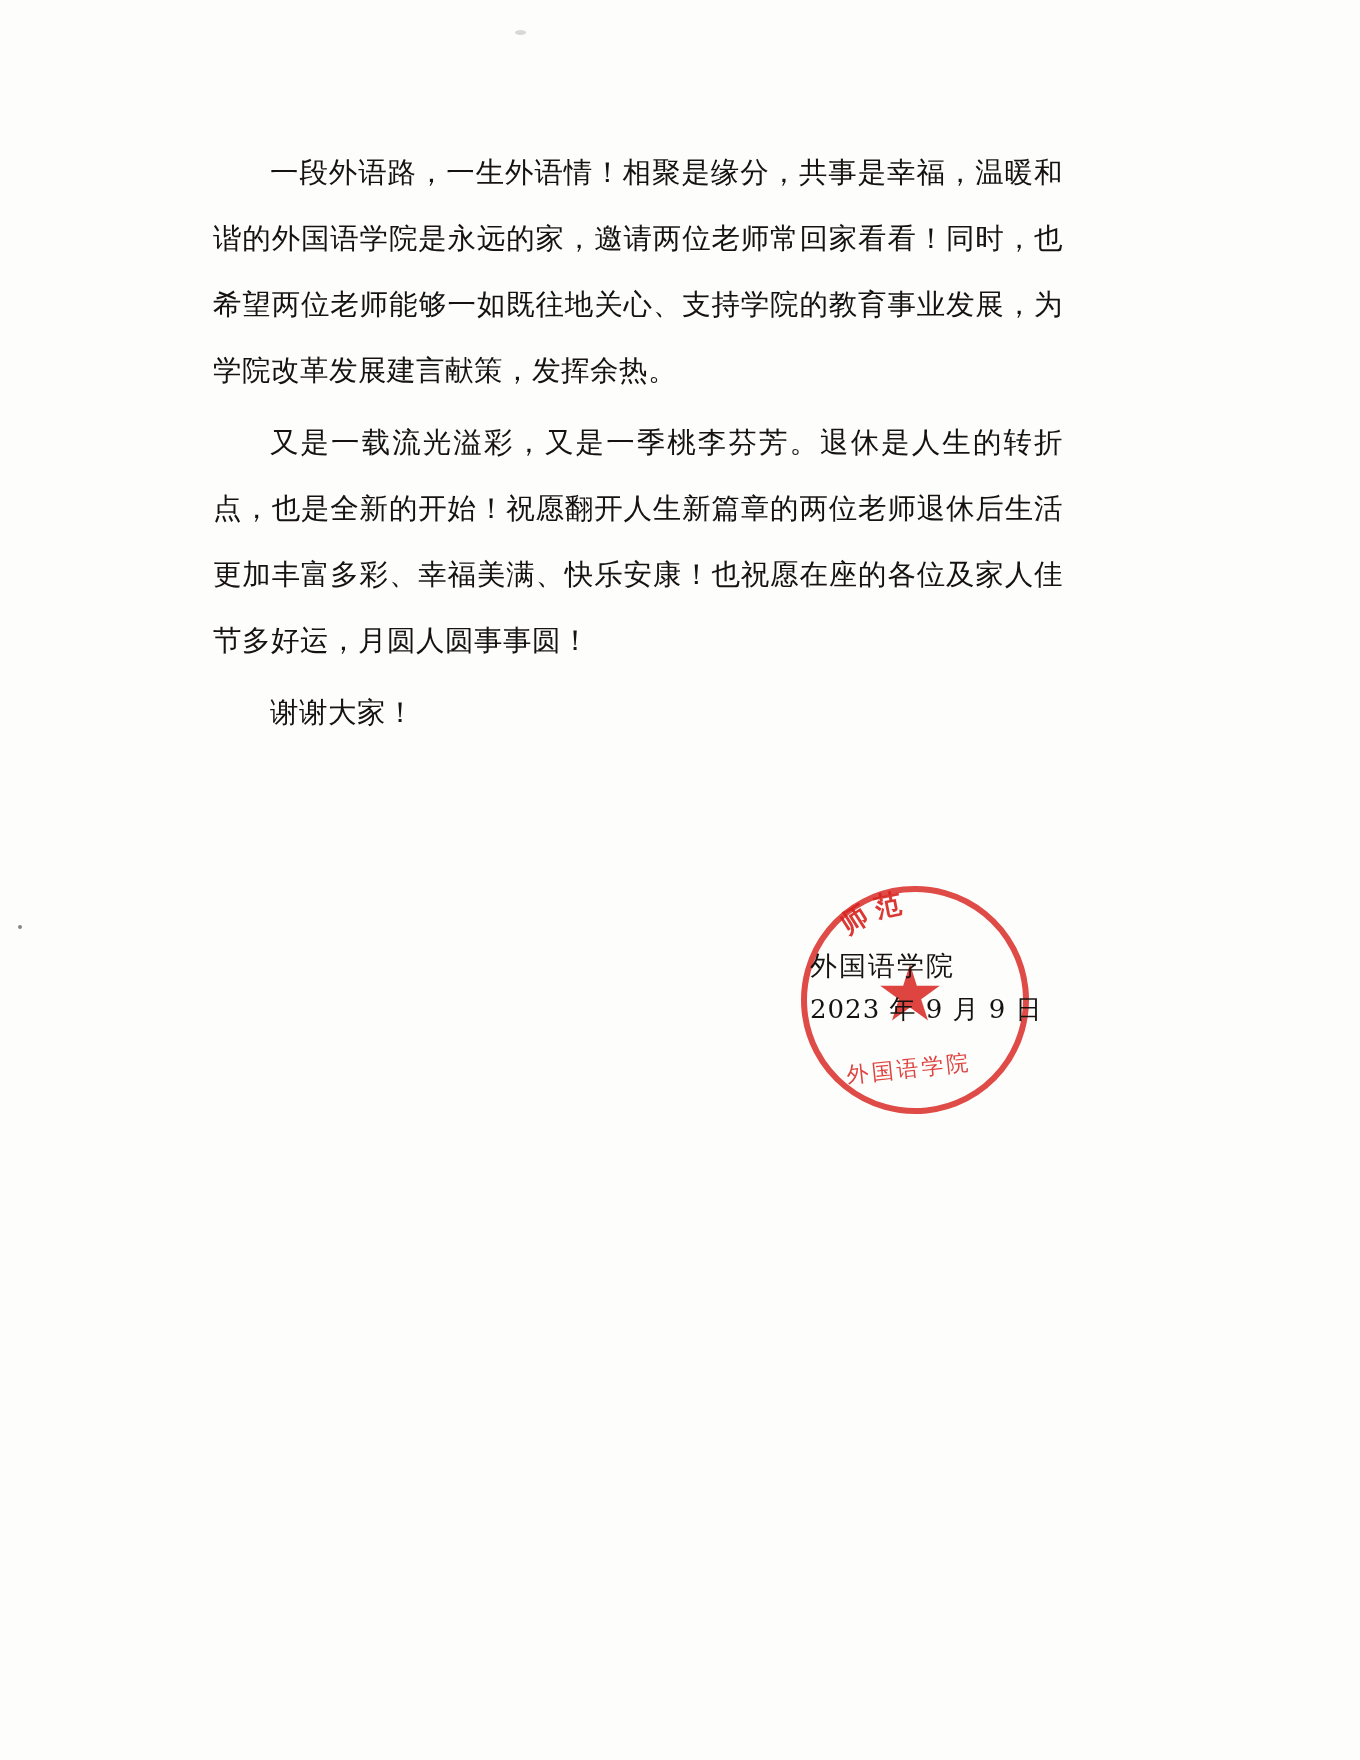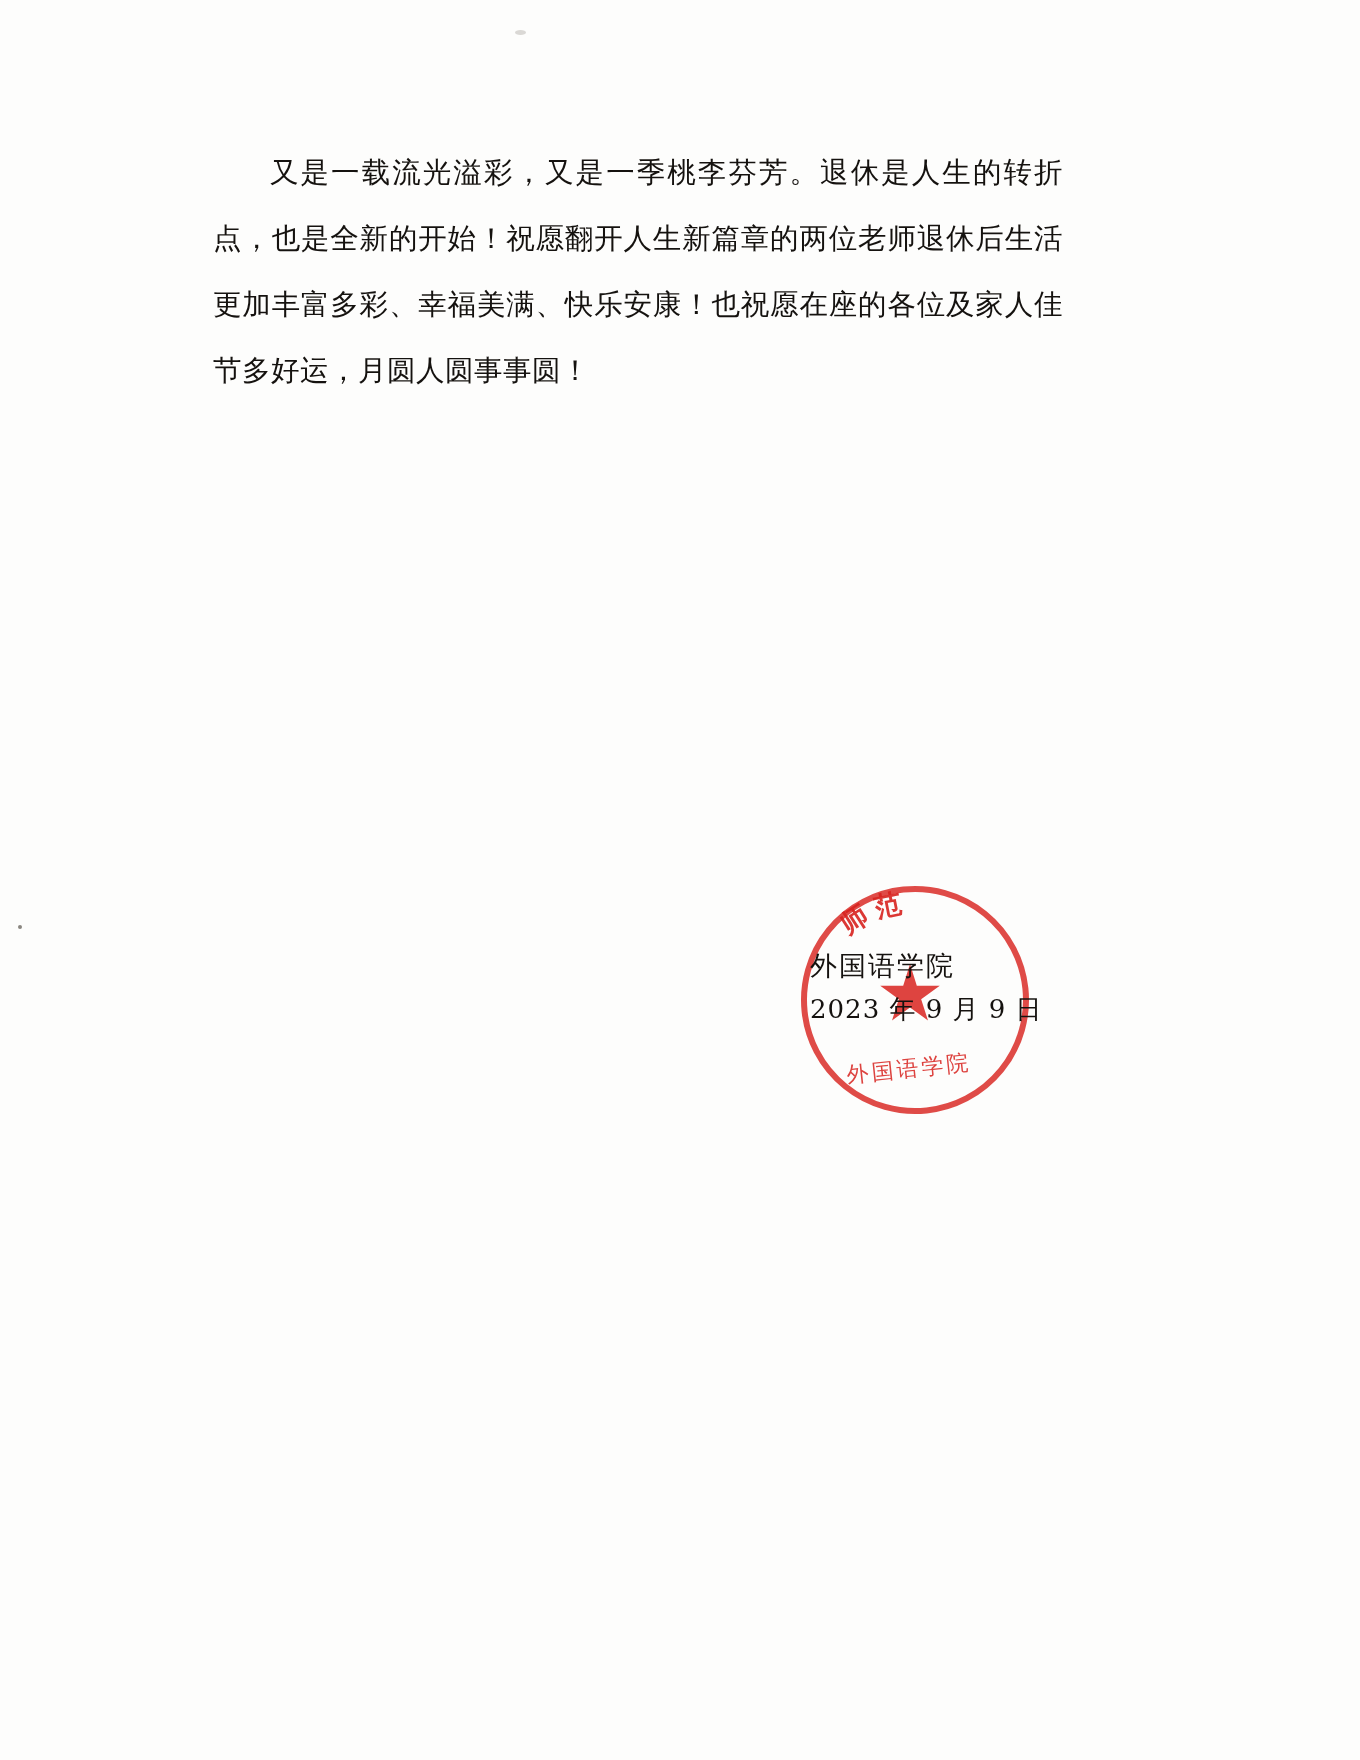--- a/index.html
+++ b/index.html
@@ -146,21 +146,23 @@
 </style>
 </head>
 <body>
 
 <div class="page">
 
   <div class="speckle" style="left:515px; top:30px; width:11px; height:5px;"></div>
   <div class="dot-mark"></div>
 
   <div class="doc-body">
+    <p class="para indent">一段外语路，一生外语情！相聚是缘分，共事是幸福，温暖和谐的外国语学院是永远的家，邀请两位老师常回家看看！同时，也希望两位老师能够一如既往地关心、支持学院的教育事业发展，为学院改革发展建言献策，发挥余热。</p>
     <p class="para indent">又是一载流光溢彩，又是一季桃李芬芳。退休是人生的转折点，也是全新的开始！祝愿翻开人生新篇章的两位老师退休后生活更加丰富多彩、幸福美满、快乐安康！也祝愿在座的各位及家人佳节多好运，月圆人圆事事圆！</p>
+    <p class="para last">谢谢大家！</p>
   </div>
 
   <div class="seal-wrap">
     <div class="seal"></div>
     <svg class="seal-arc" viewBox="0 0 228 228">
       <defs>
         <path id="arcTop" d="M 26,120 A 88,88 0 0 1 202,120"></path>
       </defs>
       <text>
         <textPath href="#arcTop" startOffset="26%">师范</textPath>

